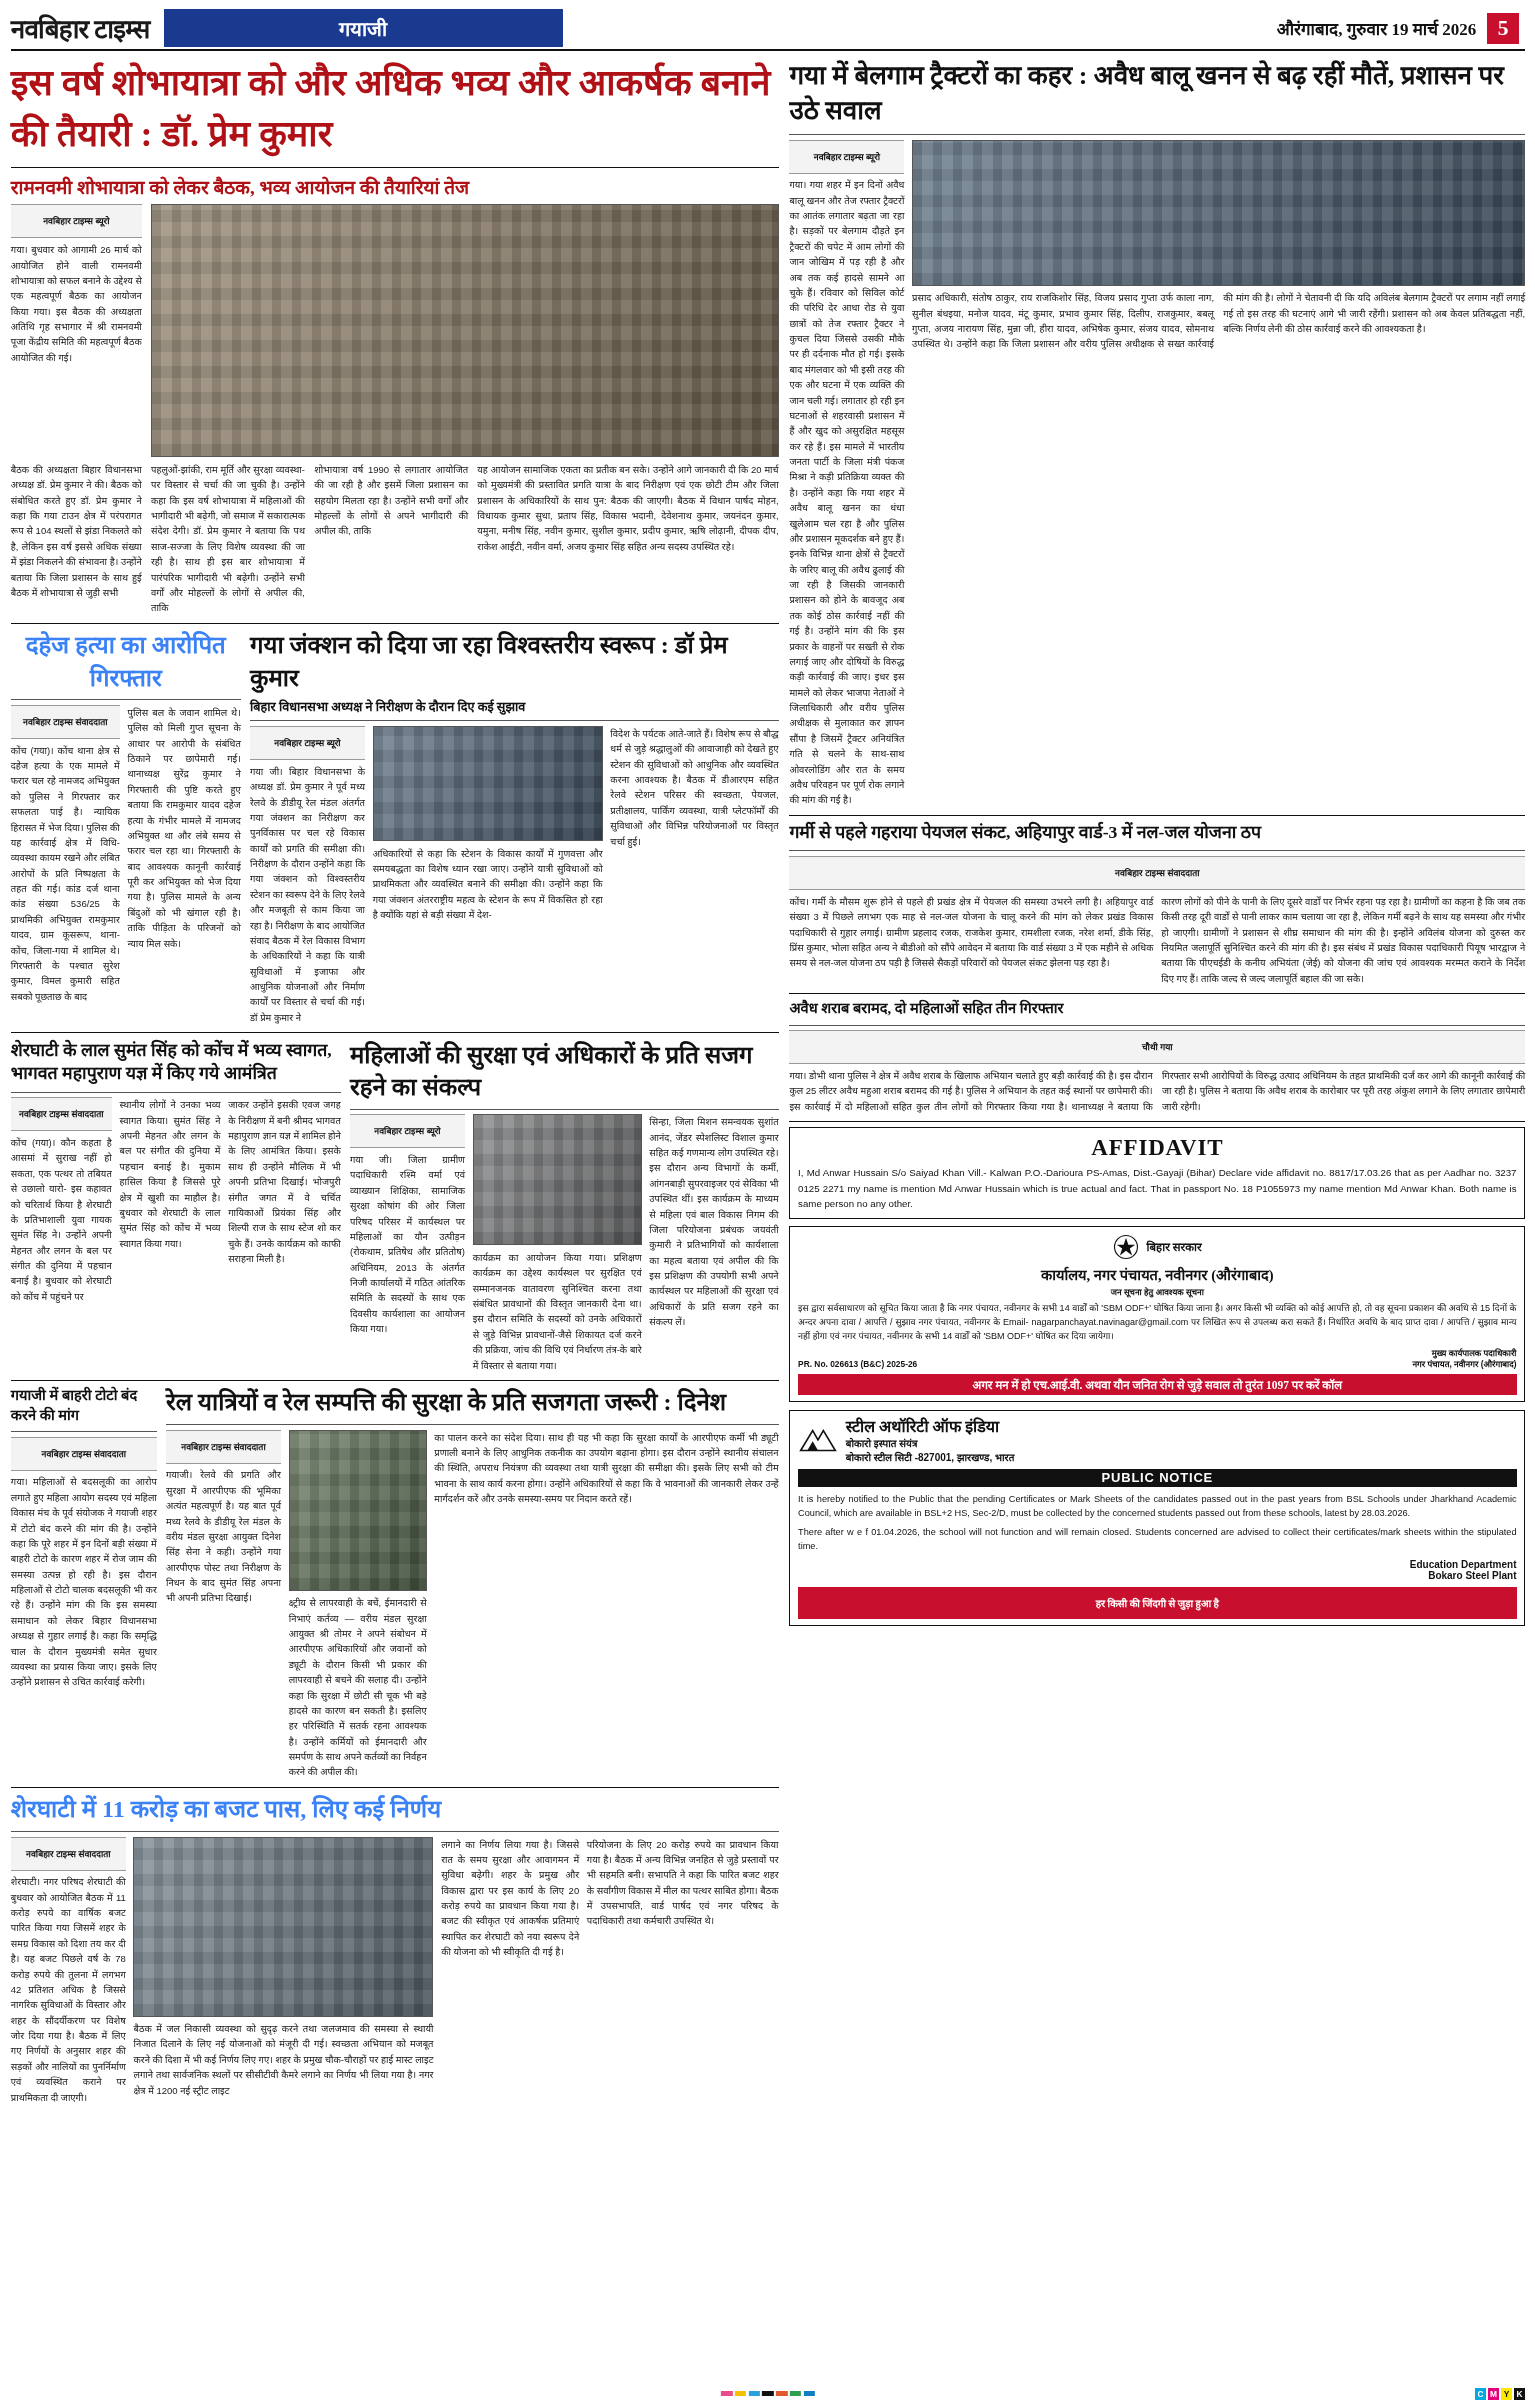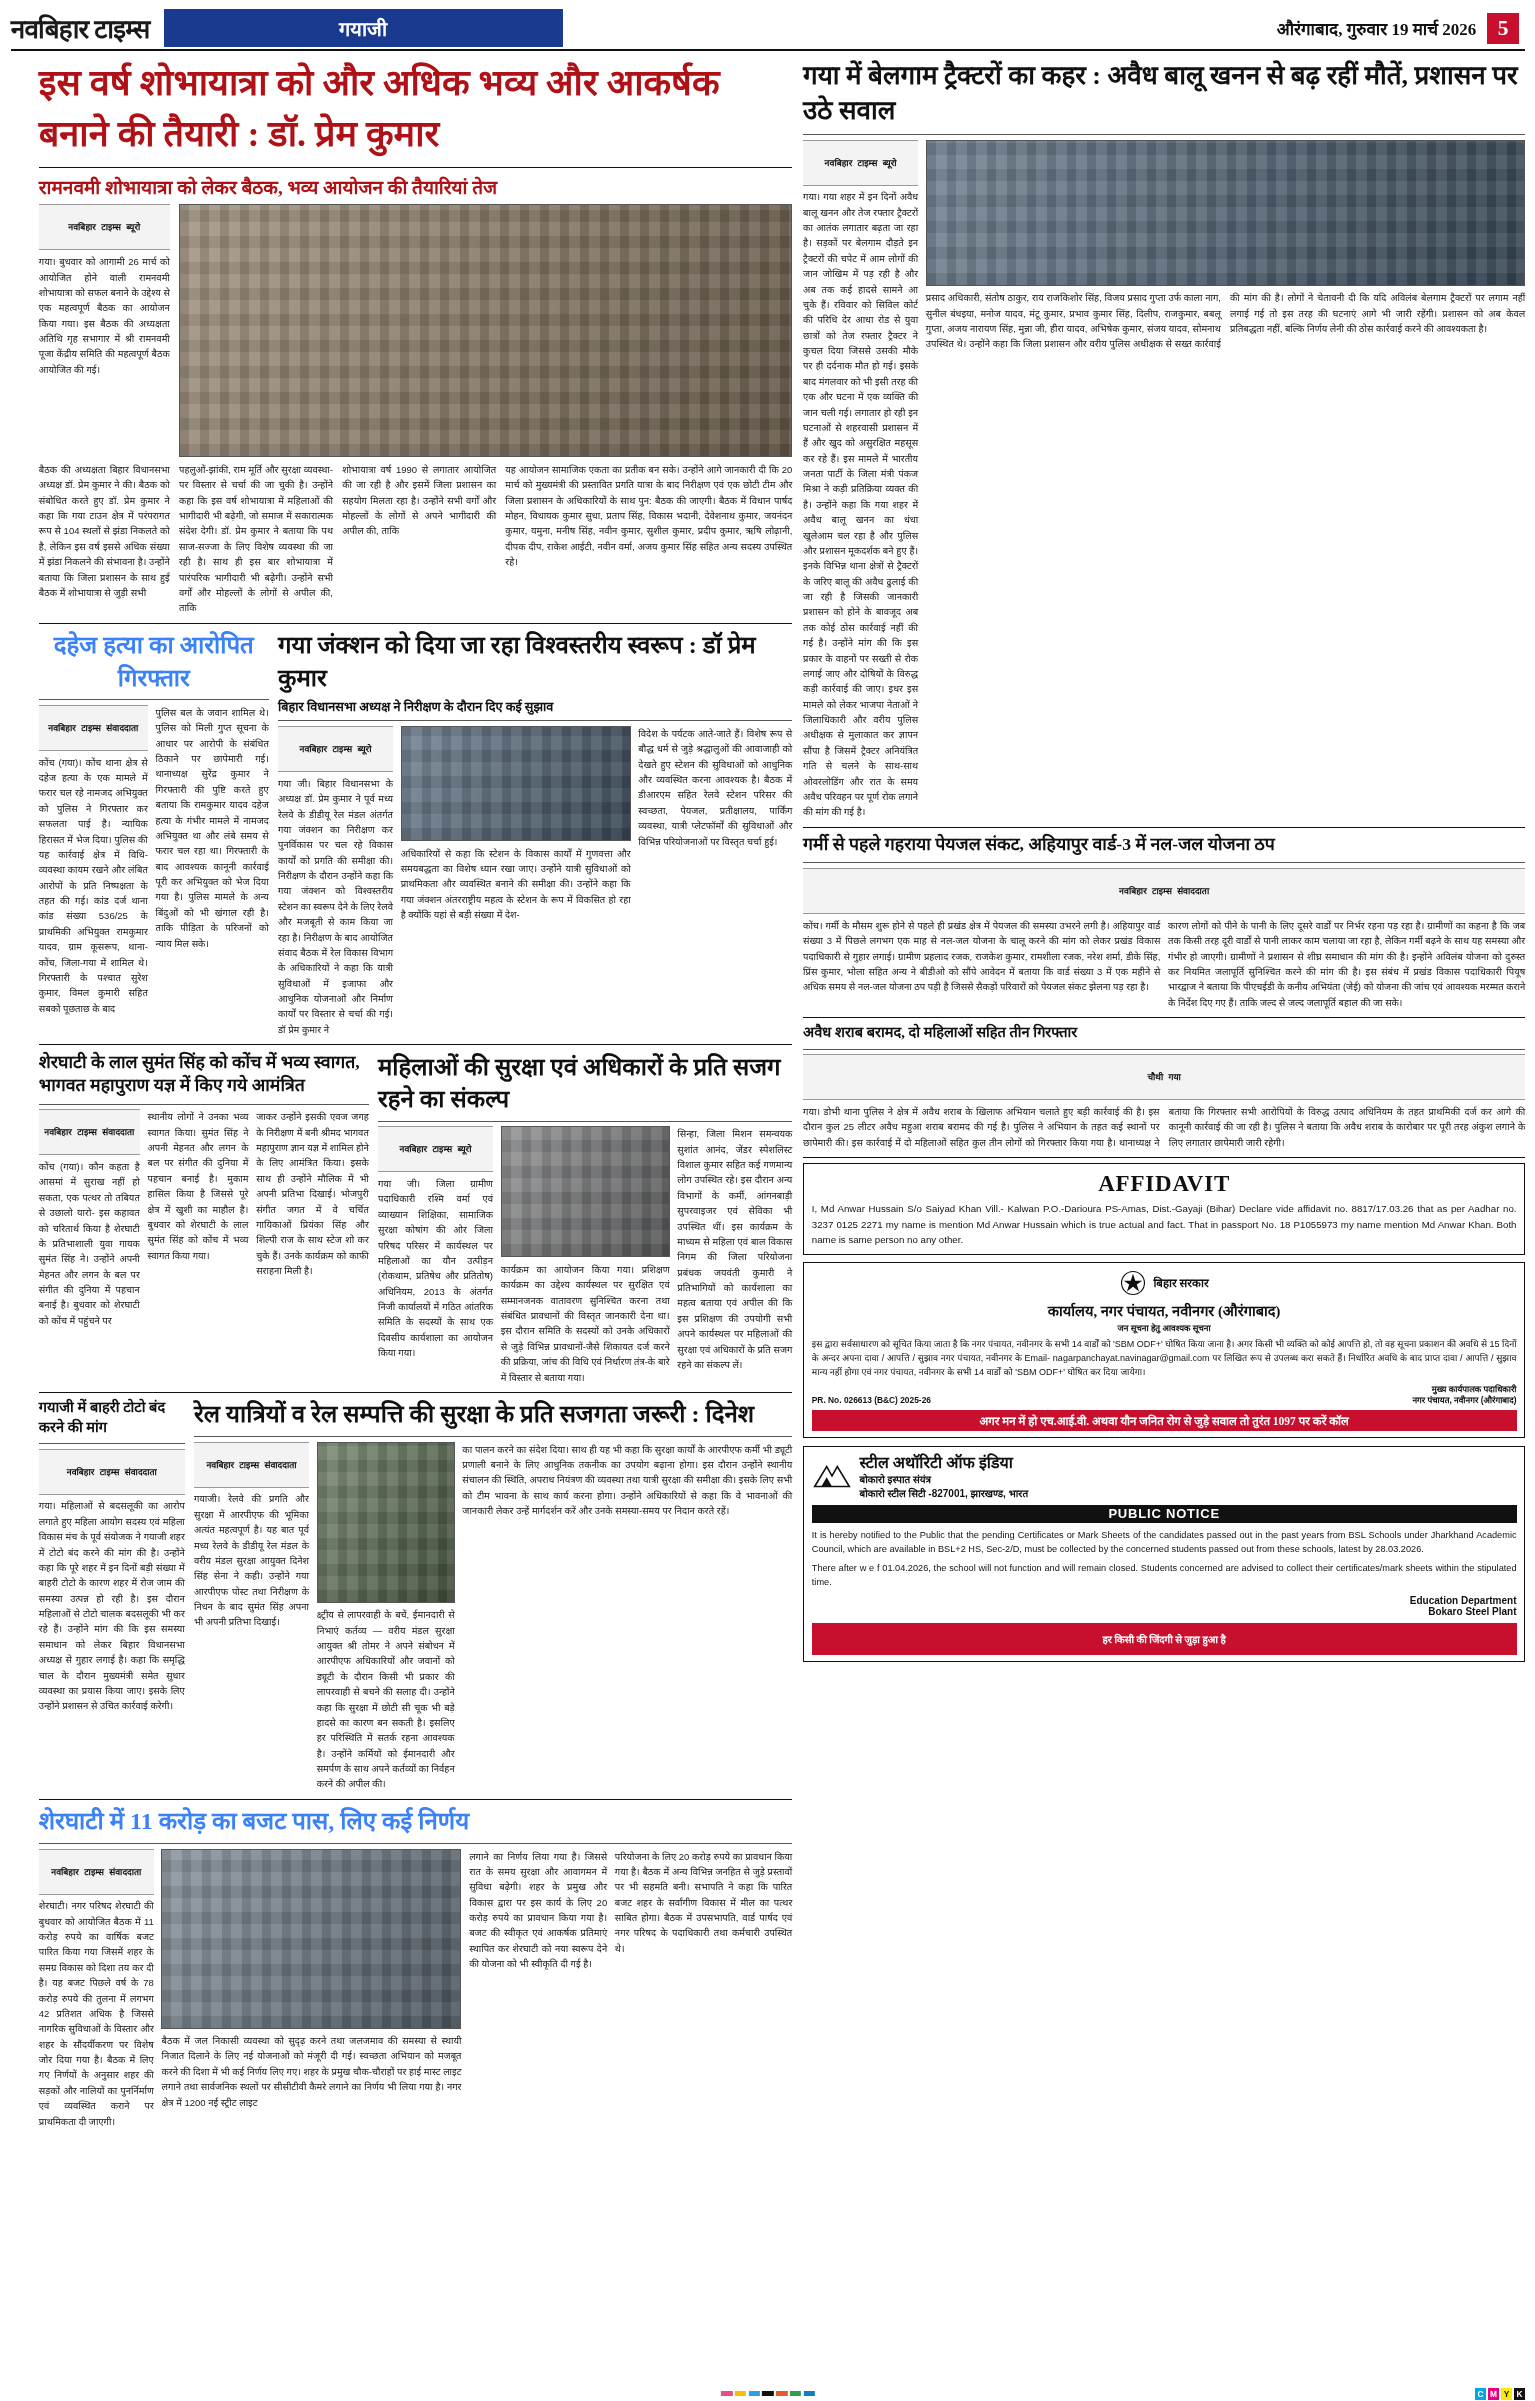--- a/index.html
+++ b/index.html
@@ -24,32 +24,32 @@
     font-family:"Liberation Serif", serif; font-size:20px; font-weight:bold; margin:1.5px 0;
   }
   .mast-right { flex:1; display:flex; align-items:center; justify-content:flex-end; padding-right:6.1px; }
   .mast-date { font-family:"Liberation Serif", serif; font-size:17px; font-weight:bold; margin-right:10.8px; }
   .page-num {
     background:#c8102e; color:#fff; width:32px; height:31px; display:flex; align-items:center; justify-content:center;
     font-size:21.5px; font-weight:bold; font-family:"Liberation Serif", serif;
   }
 
   
-  .body-grid { display:flex; gap:10.8px; margin-top:7.7px;margin-left:28px; }
+  .body-grid { display:flex; gap:10.8px; margin-top:7.7px; }
   .col-left { width:768px; }
   .col-right { width:736px; }
 
   .lead-head {
     font-size:36px; line-height:1.42; color:#b01116;
     font-family:"Liberation Serif", serif; font-weight:bold;
     border-bottom:1.5px solid #111; padding-bottom:6.1px;
   }
   .sub-red { color:#b01116; font-size:19px; font-family:"Liberation Serif", serif; font-weight:bold; margin:6.1px 0 4.6px; }
 
-  .byline { font-size:8.8px; font-weight:bold; border-top:0.8px solid #999; border-bottom:0.8px solid #999; padding:16px 0; margin-bottom:3.8px; text-align:center; background:#f3f3f3;font-family:Liberation Mono, monospace;}
+  .byline { font-size:8.8px; font-weight:bold; border-top:0.8px solid #999; border-bottom:0.8px solid #999; padding:10px 0; margin-bottom:3.8px; text-align:center; background:#f3f3f3;}
   .txt { font-size:9.5px; line-height:1.62; text-align:justify; color:#1a1a1a; }
 
   .rule { border-top:1.5px solid #111; margin:7px 0 5.4px; }
   .rule-thin { border-top:0.8px solid #555; margin:5.4px 0 4.6px; }
 
   .photo { background:#6d7b86; position:relative; overflow:hidden; border:0.8px solid #555; }
   .photo::after{
     content:""; position:absolute; inset:0;
     background:
       linear-gradient(120deg, rgba(255,255,255,.20), rgba(0,0,0,.25)),

